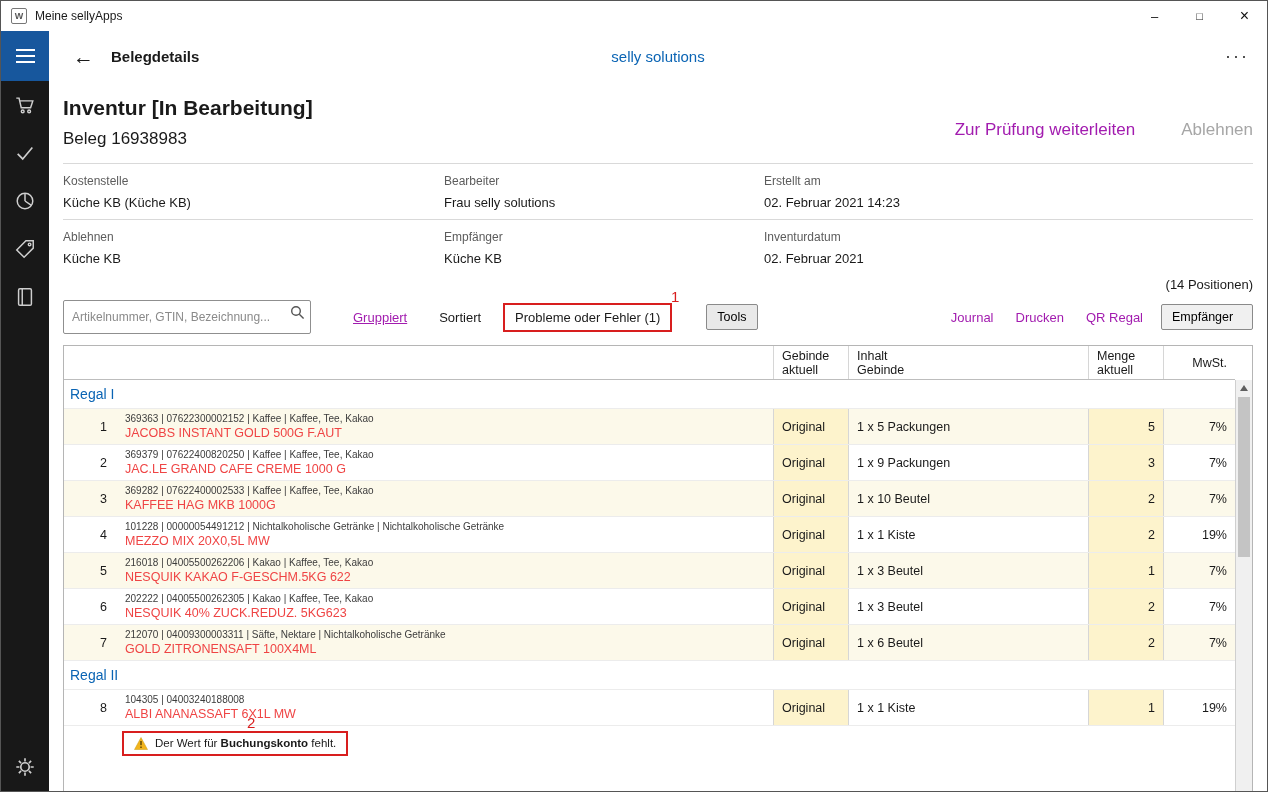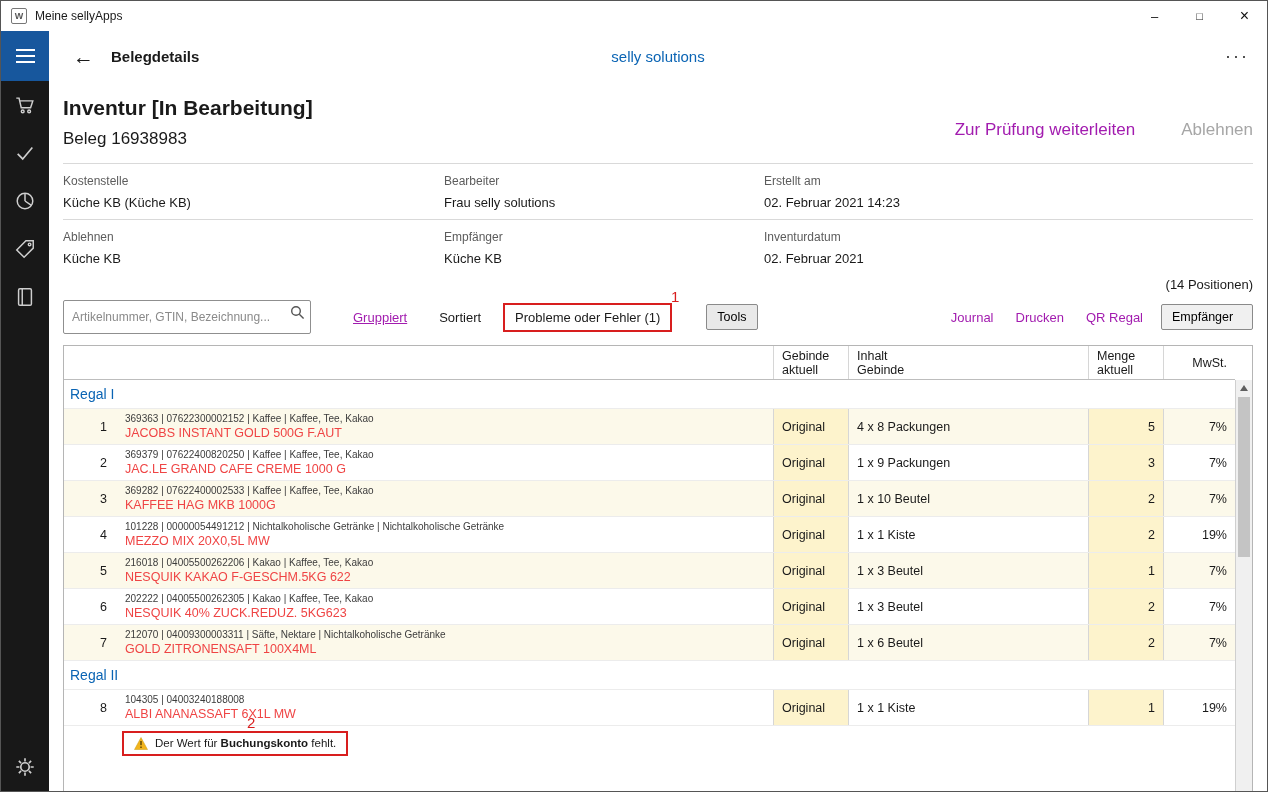--- a/index.html
+++ b/index.html
@@ -260,21 +260,21 @@
         </div>
         <div class="t-inner" id="table-body">
             <div class="t-group">Regal I</div>
             <div class="t-row odd">
               <div class="c num">1</div>
               <div class="c art">
                 <div class="meta">369363 | 07622300002152 | Kaffee | Kaffee, Tee, Kakao</div>
                 <div class="aname">JACOBS INSTANT GOLD 500G F.AUT</div>
               </div>
               <div class="c geb hl">Original</div>
-              <div class="c inh">4 x 8 Packungen</div>
+              <div class="c inh">1 x 5 Packungen</div>
               <div class="c men hl">5</div>
               <div class="c mw">7%</div>
             </div>
             <div class="t-row">
               <div class="c num">2</div>
               <div class="c art">
                 <div class="meta">369379 | 07622400820250 | Kaffee | Kaffee, Tee, Kakao</div>
                 <div class="aname">JAC.LE GRAND CAFE CREME 1000 G</div>
               </div>
               <div class="c geb hl">Original</div>

